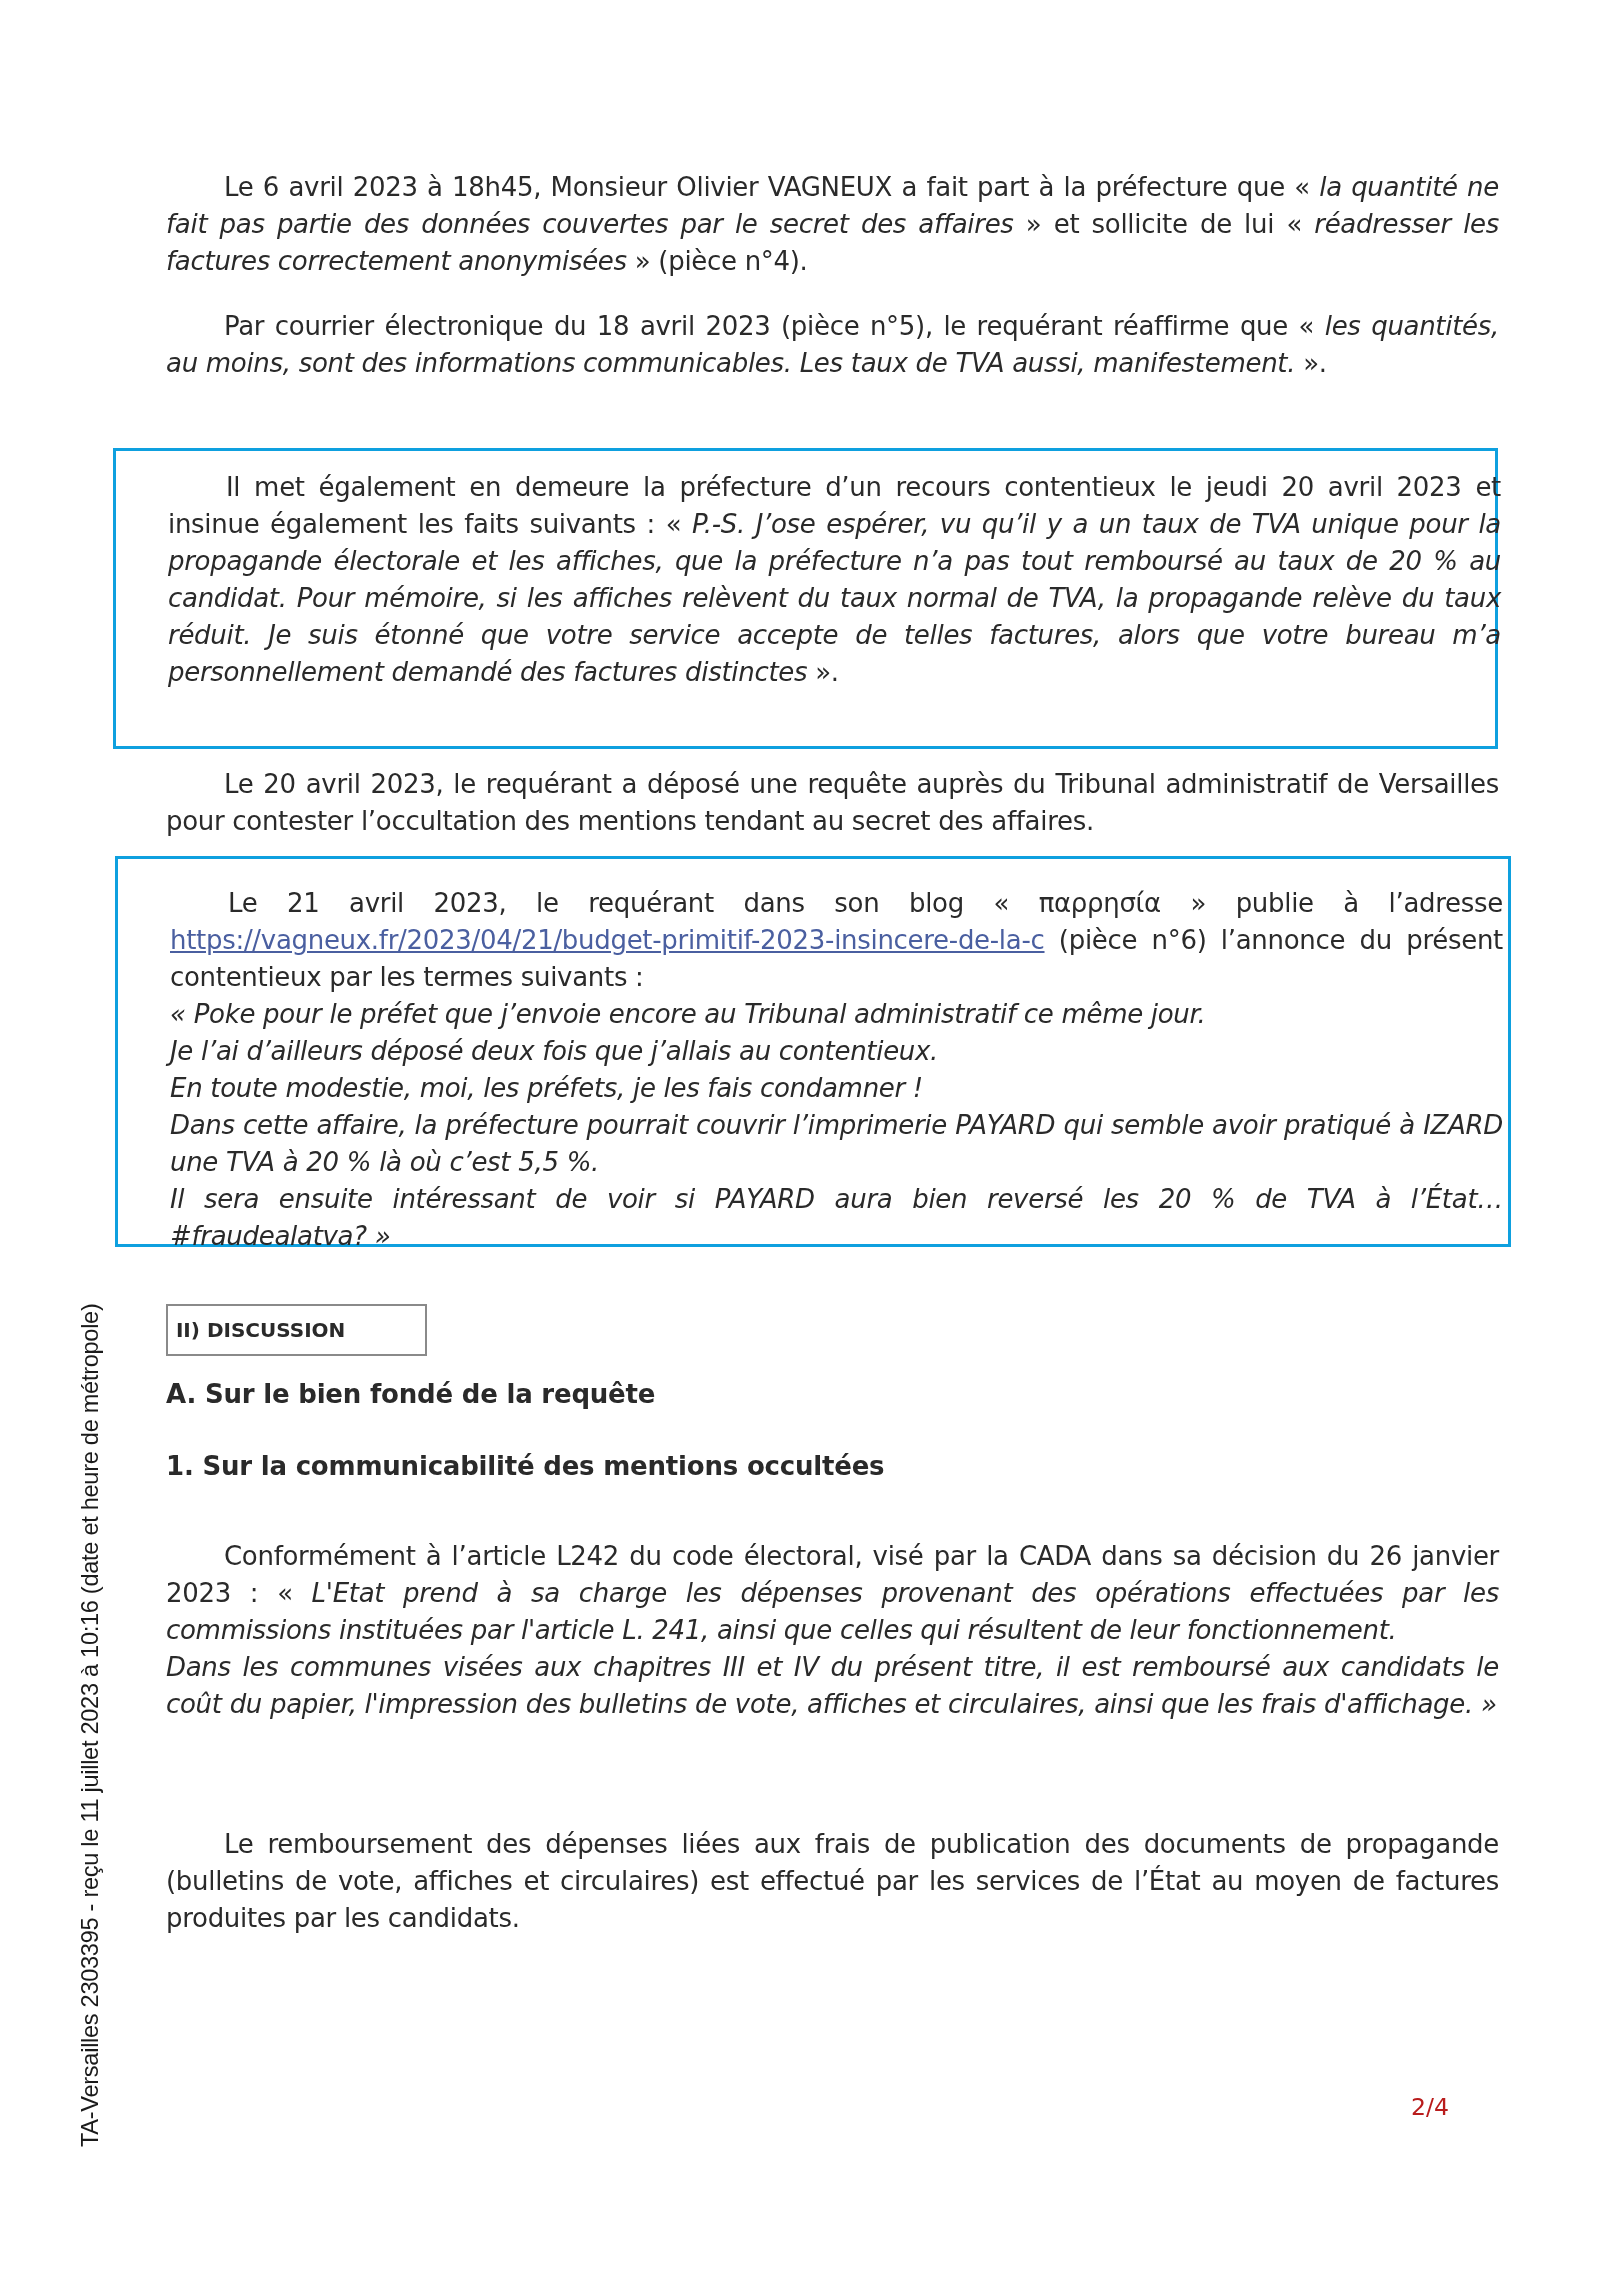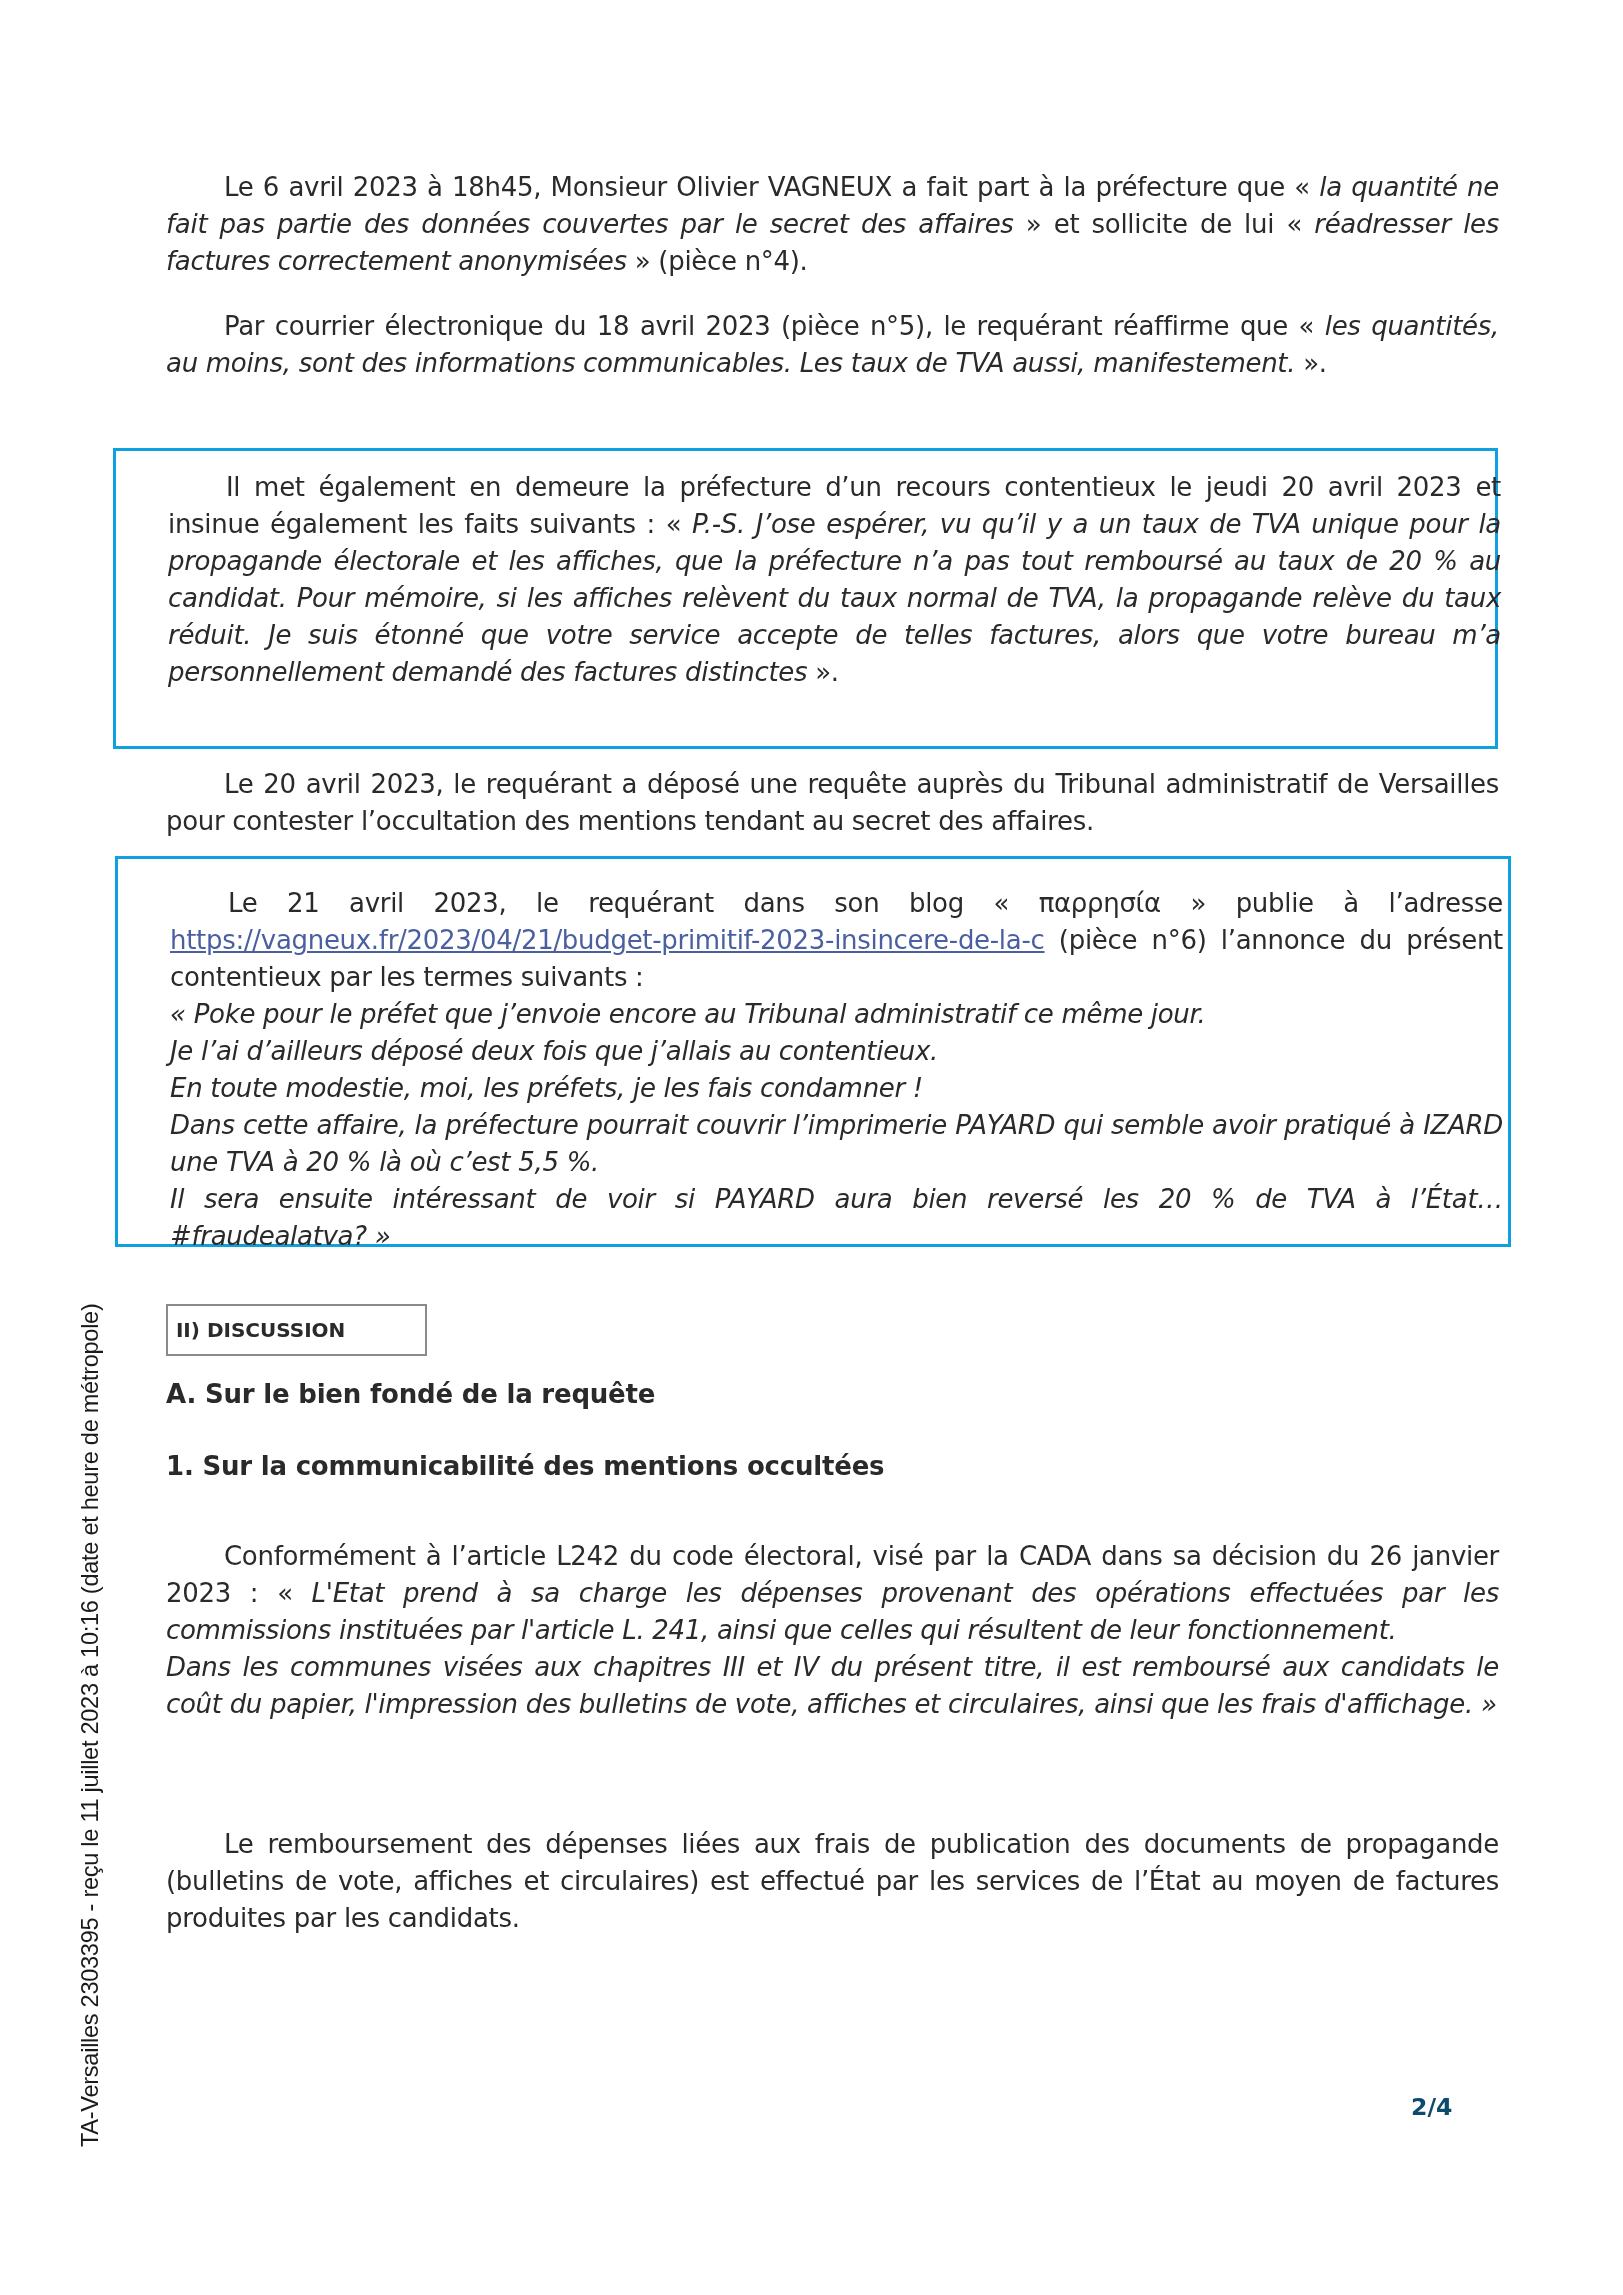--- a/index.html
+++ b/index.html
@@ -26,21 +26,21 @@
       border: 2px solid #8a8a8a; box-sizing: border-box;
       font-weight: bold; font-size: 20px; line-height: 48px; padding-left: 7.9px;
     }
     .heading { position: absolute; left: 166px; font-weight: bold; font-size: 26px; line-height: 37px; letter-spacing: -0.2px; }
     .stamp {
       position: absolute; left: 77px; top: 2147px;
       transform-origin: 0 0; transform: rotate(-90deg);
       font-family: "Liberation Sans", sans-serif; font-size: 23.6px; color: #1a1a1a;
       white-space: nowrap; letter-spacing: -0.3px;
     }
-    .pagenum { position: absolute; left: 1411px; top: 2093px; font-size: 23.6px; color: #0c4a6e; font-weight: bold; }
+    .pagenum { position: absolute; left: 1411px; top: 2093px; font-size: 23.6px; color: #b91c1c; }
   </style>
 </head>
 <body>
 
 <div class="page">
 
   <div class="para" style="top: 169px;">
     <p class="indent"><span>Le 6 avril 2023 à 18h45, Monsieur Olivier VAGNEUX a fait part à la préfecture que « </span><span class="it">la quantité ne fait pas partie des données couvertes par le secret des affaires</span><span> » et sollicite de lui « </span><span class="it">réadresser les factures correctement anonymisées</span><span> » (pièce n°4).</span></p>
   </div>
 

